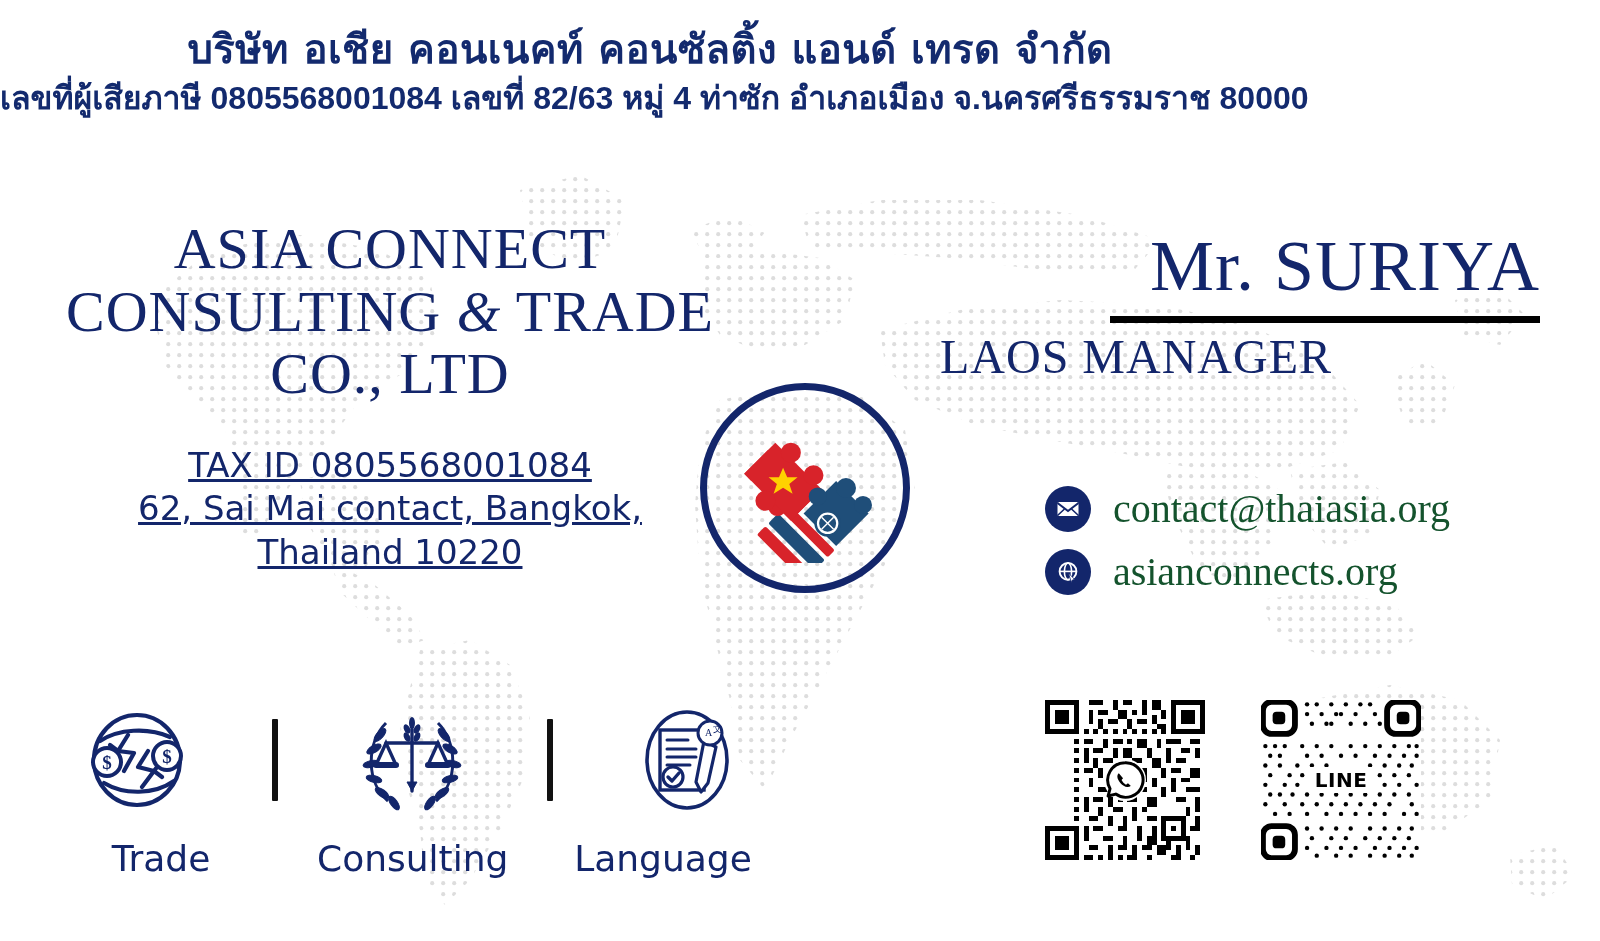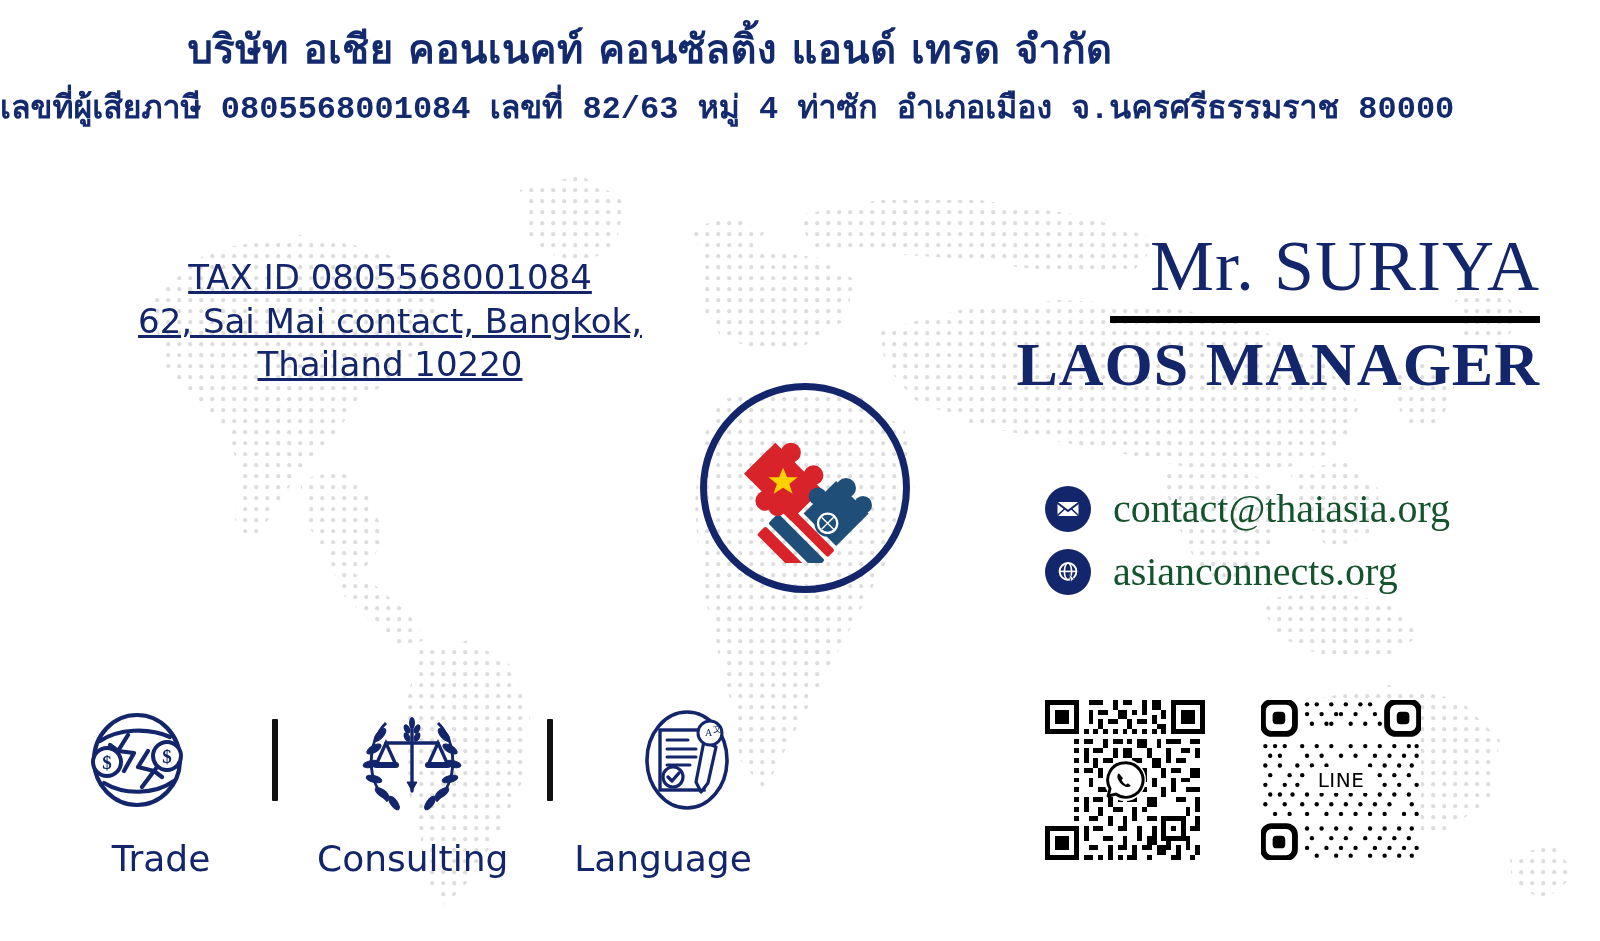--- a/index.html
+++ b/index.html
@@ -38,25 +38,25 @@
   .thai-line1 {
     font-family: "DejaVu Sans", "Liberation Sans", sans-serif;
     font-weight: 700;
     font-size: 40px;
     letter-spacing: 0.5px;
     line-height: 1.15;
     color: #132a6e;
     white-space: nowrap;
   }
   .thai-line2 {
-    font-family: Liberation Mono, monospace;
+    font-family: Liberation Sans, sans-serif;
     font-weight: 700;
     font-size: 32px;
     line-height: 1.25;
-    margin-top: 18px;
+    margin-top: 6px;
     color: #132a6e;
     white-space: nowrap;
   }
 
   
   .left-col {
     position: absolute;
     left: 60px;
     top: 218px;
     width: 660px;
@@ -159,26 +159,25 @@
     text-align: right;
   }
   .name-rule {
     height: 7px;
     background: #000000;
     width: 430px;
     margin: 14px 0 10px auto;
   }
   .person-title {
     font-family: "Liberation Serif", "DejaVu Serif", serif;
-    font-size: 62px;
+    font-size: 48px;
     line-height: 1.0;
     letter-spacing: 1px;
     color: #13266b;
-    text-align: right;
-    font-weight: bold;
+    text-align: left;
   }
 
   
   .contacts {
     position: absolute;
     right: 150px;
     top: 485px;
     z-index: 3;
   }
   .contact-row {
@@ -224,21 +223,21 @@
     border-radius: 50%;
     display: flex; align-items: center; justify-content: center;
   }
   .qr-center-line {
     position: absolute;
     left: 50%; top: 50%;
     transform: translate(-50%, -50%);
     background: #ffffff;
     padding: 3px 6px;
     font-family: "DejaVu Sans", "Liberation Sans", sans-serif;
-    font-weight: 400;
+    font-weight: 700;
     font-size: 20px;
     letter-spacing: 0.5px;
     color: #000000;
     line-height: 1;
   }
 </style>
 </head>
 <body>
 
 <div id="card">
@@ -286,20 +285,25 @@
       <rect x="0" y="0" width="1600" height="941" fill="url(#dotgrid)" mask="url(#landmask)" opacity="0.95"></rect>
     </svg>
   </div>
 
   <div class="thai-header">
     <div class="thai-line1">บริษัท อเชีย คอนเนคท์ คอนซัลติ้ง แอนด์ เทรด จำกัด</div>
     <div class="thai-line2">เลขที่ผู้เสียภาษี 0805568001084 เลขที่ 82/63 หมู่ 4 ท่าซัก อำเภอเมือง จ.นครศรีธรรมราช 80000</div>
   </div>
 
   <div class="left-col">
+    <div class="company-name">
+      <div>ASIA CONNECT</div>
+      <div><span>CONSULTING </span><span class="amp">&amp;</span><span> TRADE</span></div>
+      <div>CO., LTD</div>
+    </div>
     <div class="addr-block">
       <div>TAX ID 0805568001084</div>
       <div>62, Sai Mai contact, Bangkok,</div>
       <div>Thailand 10220</div>
     </div>
   </div>
 
   <div class="logo-circle">
     <svg width="150" height="150" viewBox="0 0 150 150" aria-hidden="true">
       <g transform="rotate(-45 75 75)">

